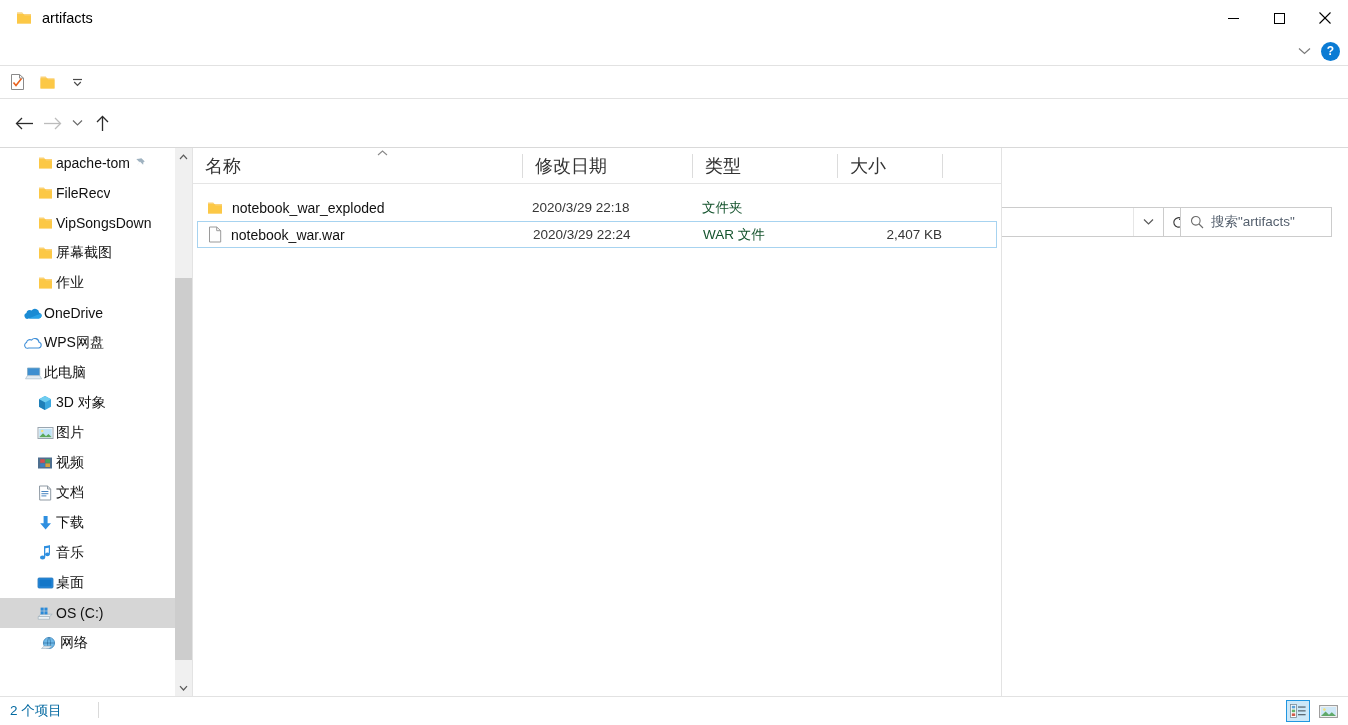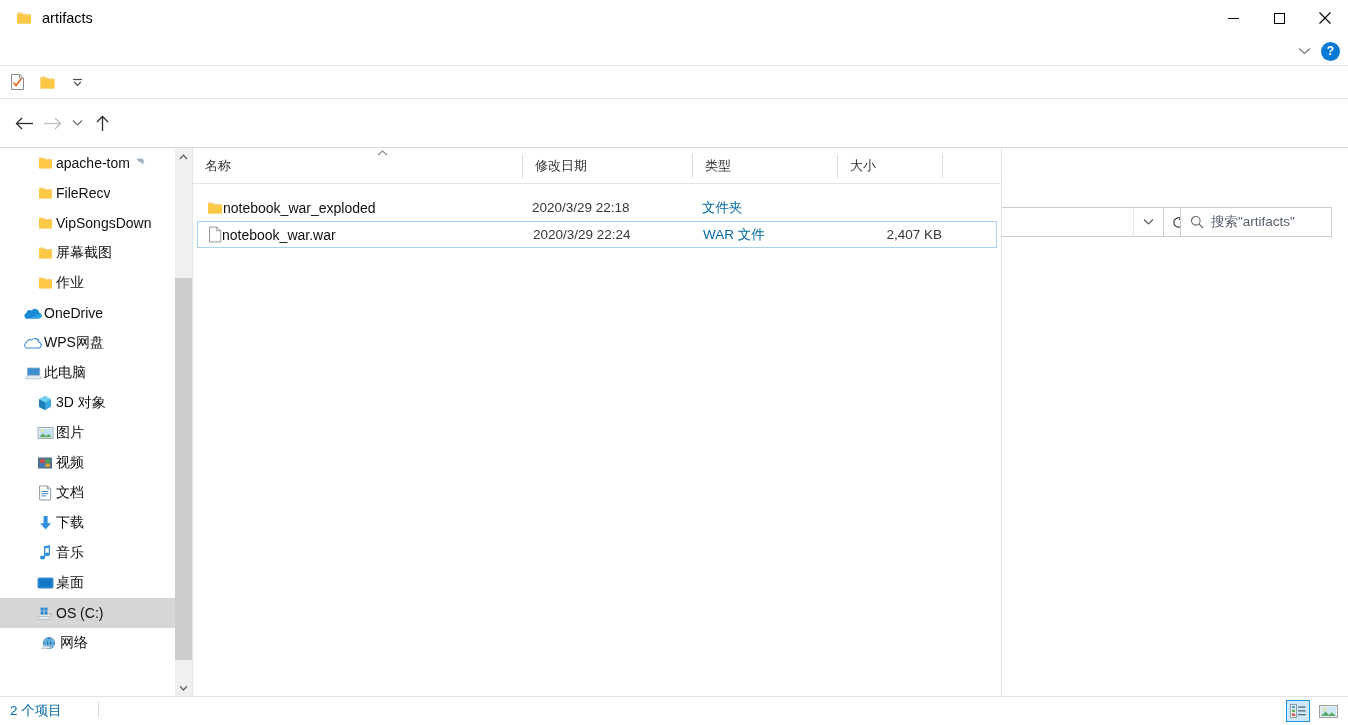--- a/index.html
+++ b/index.html
@@ -111,33 +111,33 @@
   .sb-arrow.down { bottom: 0; }
   .sb-thumb { position: absolute; left: 0; width: 17px; background: #cdcdcd; }
   .pane-divider { position: absolute; left: 192px; top: 148px; width: 1px; height: 548px; background: #e3e3e3; }
 
   
   .filelist { position: absolute; left: 193px; top: 148px; width: 808px; height: 548px; background: #fff; }
   .col-header { position: relative; height: 36px; display: flex; align-items: center; }
   .col-header-line { position: absolute; left: 0; bottom: 0; width: 808px; height: 1px; background: #e5e5e5; }
   .col {
     position: relative; height: 36px; display: flex; align-items: center;
-    font-size: 13px; color: #333; padding-left: 12px; flex: none;
+    font-size: 18px; color: #333; padding-left: 12px; flex: none;
   }
   .col .vline { position: absolute; right: 0; top: 6px; bottom: 6px; width: 1px; background: #dcdcdc; }
   .sort-caret {
     position: absolute; top: 2px; left: 184px; font-size: 9px; color: #7b7b7b; line-height: 1;
   }
   .rows { position: relative; }
   .row { position: relative; height: 27px; display: flex; align-items: center; font-size: 14px; color: #111; }
   .row.selected { background: #ffffff; border: 1px solid #a7d3f0; }
   .cell { display: flex; align-items: center; flex: none; overflow: hidden; white-space: nowrap; }
-  .cell.name { padding-left: 10px; gap: 0; }
+  .cell.name { padding-left: 10px; gap: 9px; }
   .cell.date { color: #363636; font-size: 13.5px; }
-  .cell.type { color: #0369a1; font-size: 13.5px; text-align: center; }
+  .cell.type { color: #14532d; font-size: 13.5px; text-align: center; }
   .cell.size { color: #363636; font-size: 13.5px; justify-content: flex-end; padding-right: 6px; }
 
   
   .preview-divider { position: absolute; left: 1001px; top: 148px; width: 1px; height: 548px; background: #e3e3e3; }
   .preview {
     position: absolute; left: 1002px; top: 148px; width: 346px; height: 548px;
     background: #ffffff; display: flex; align-items: center; justify-content: center;
   }
   .preview-text { font-size: 14px; color: #4b4b4b; }
 

